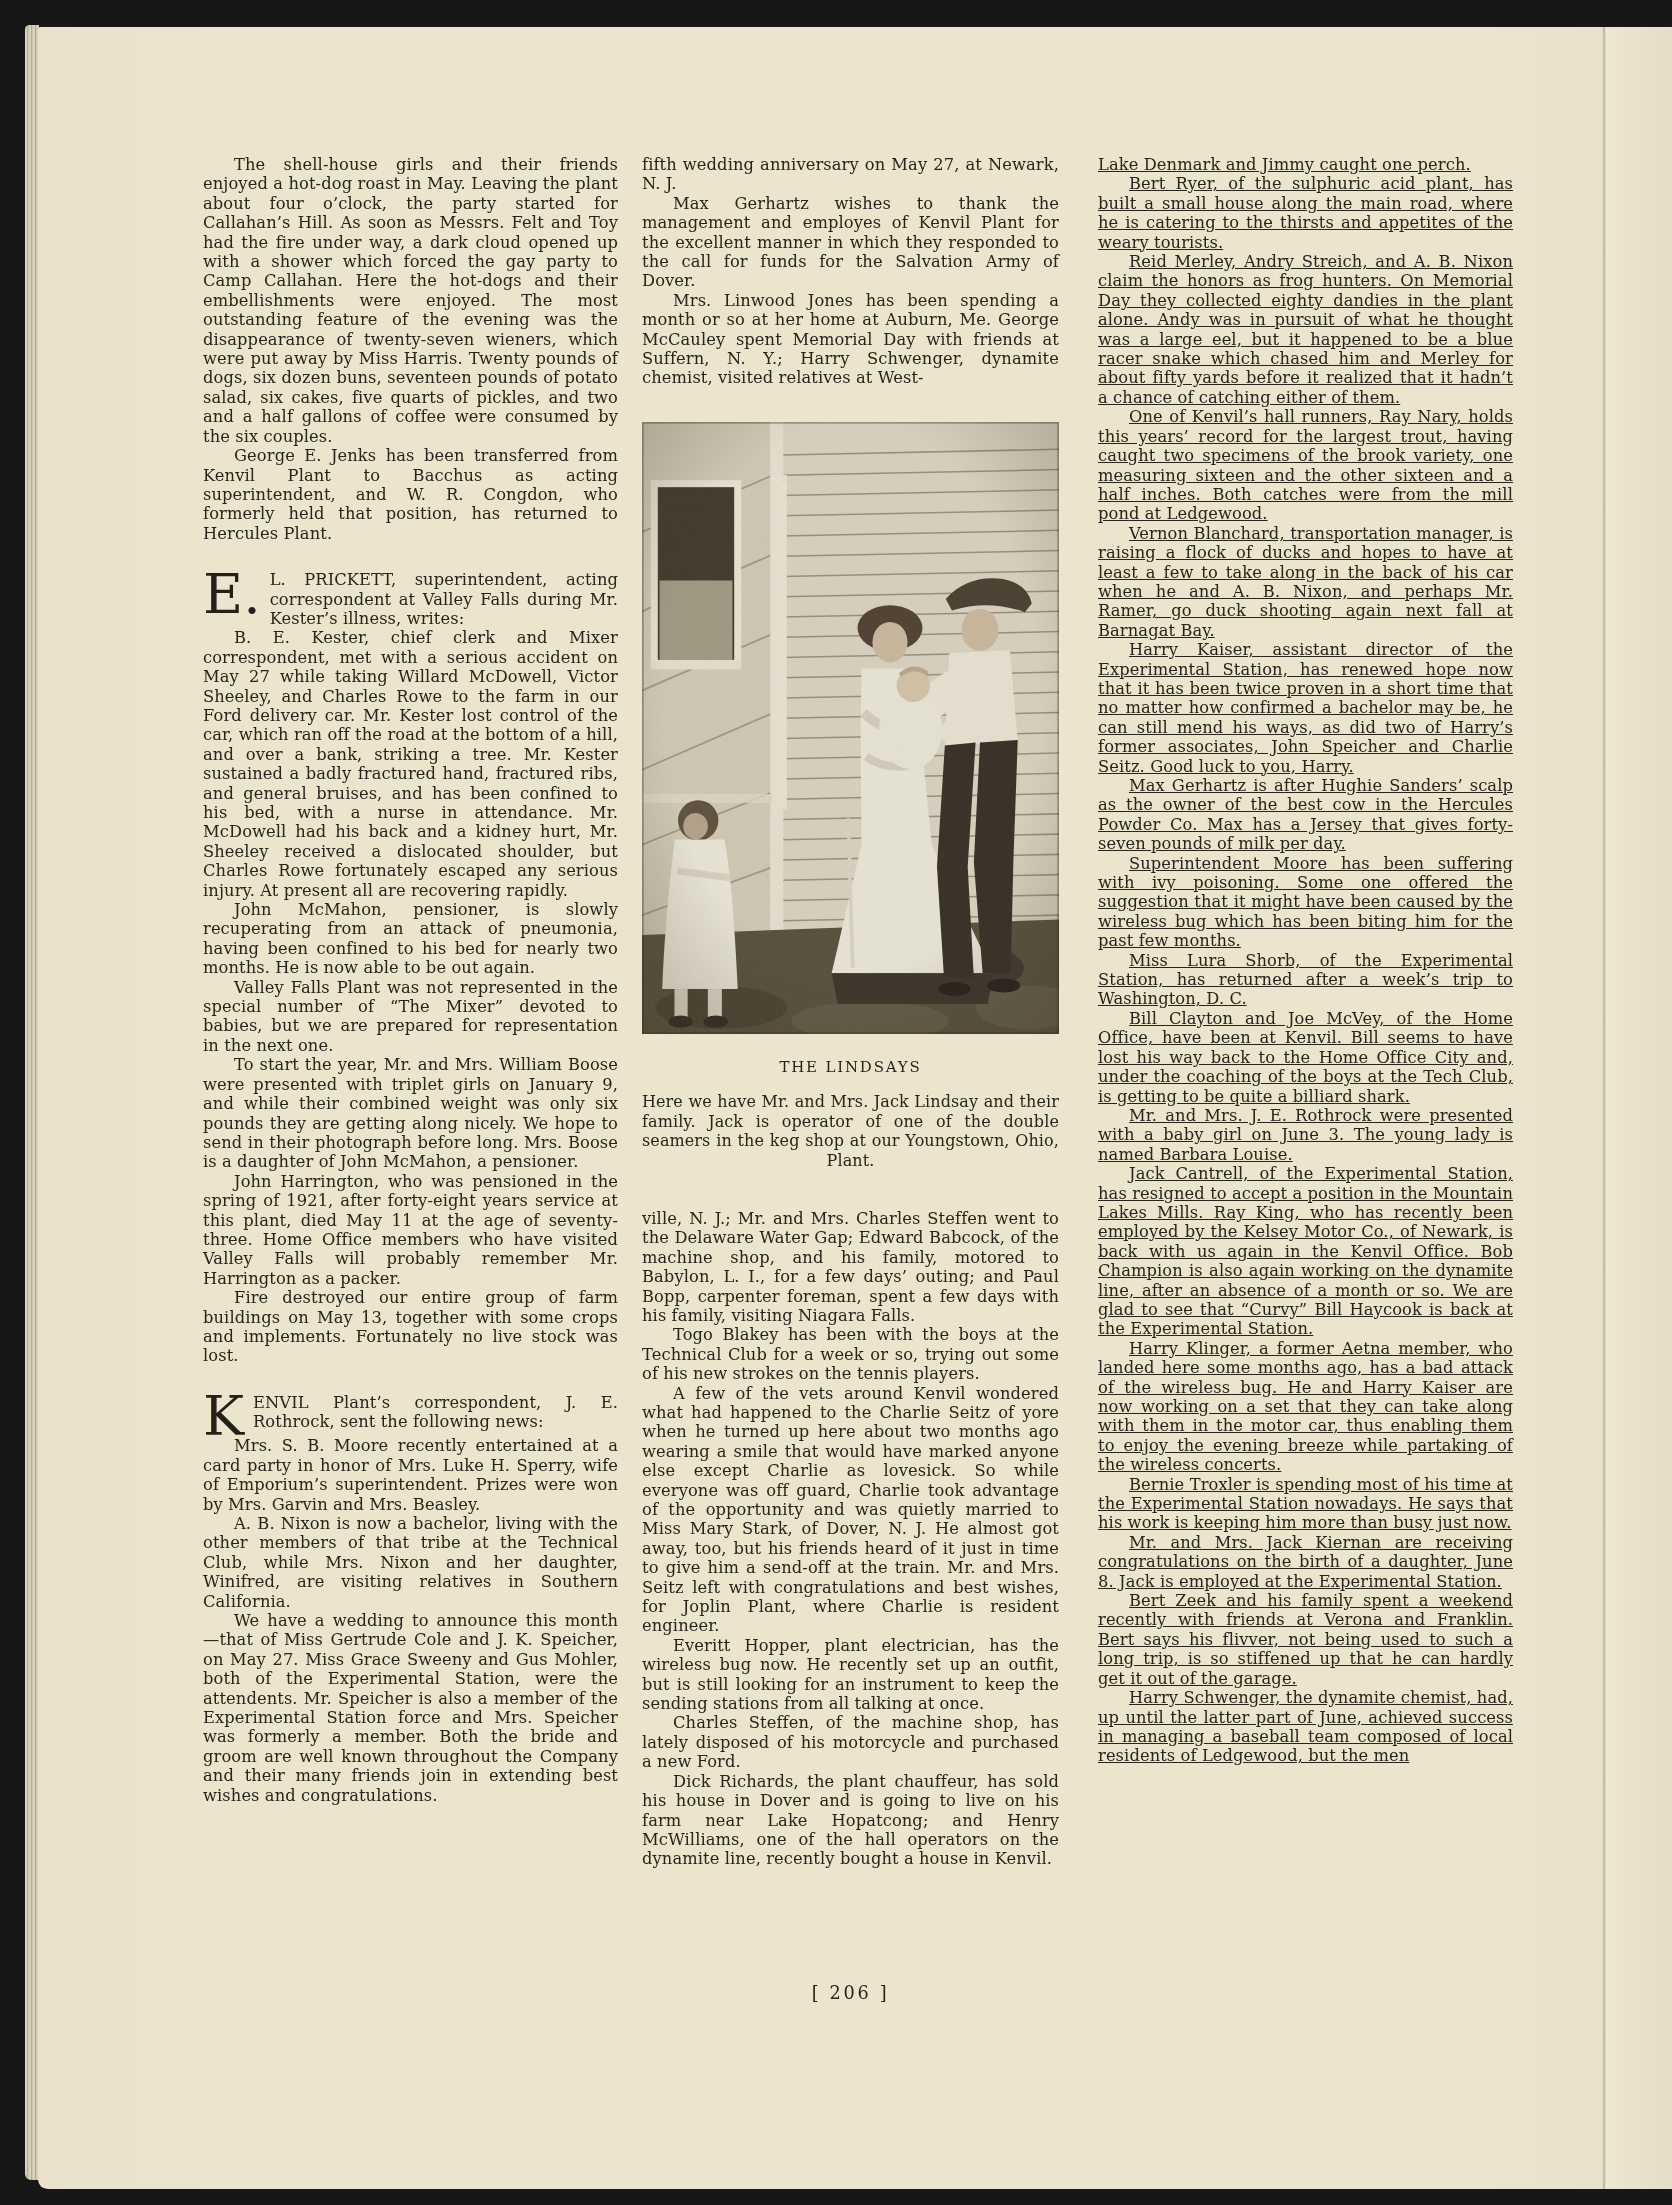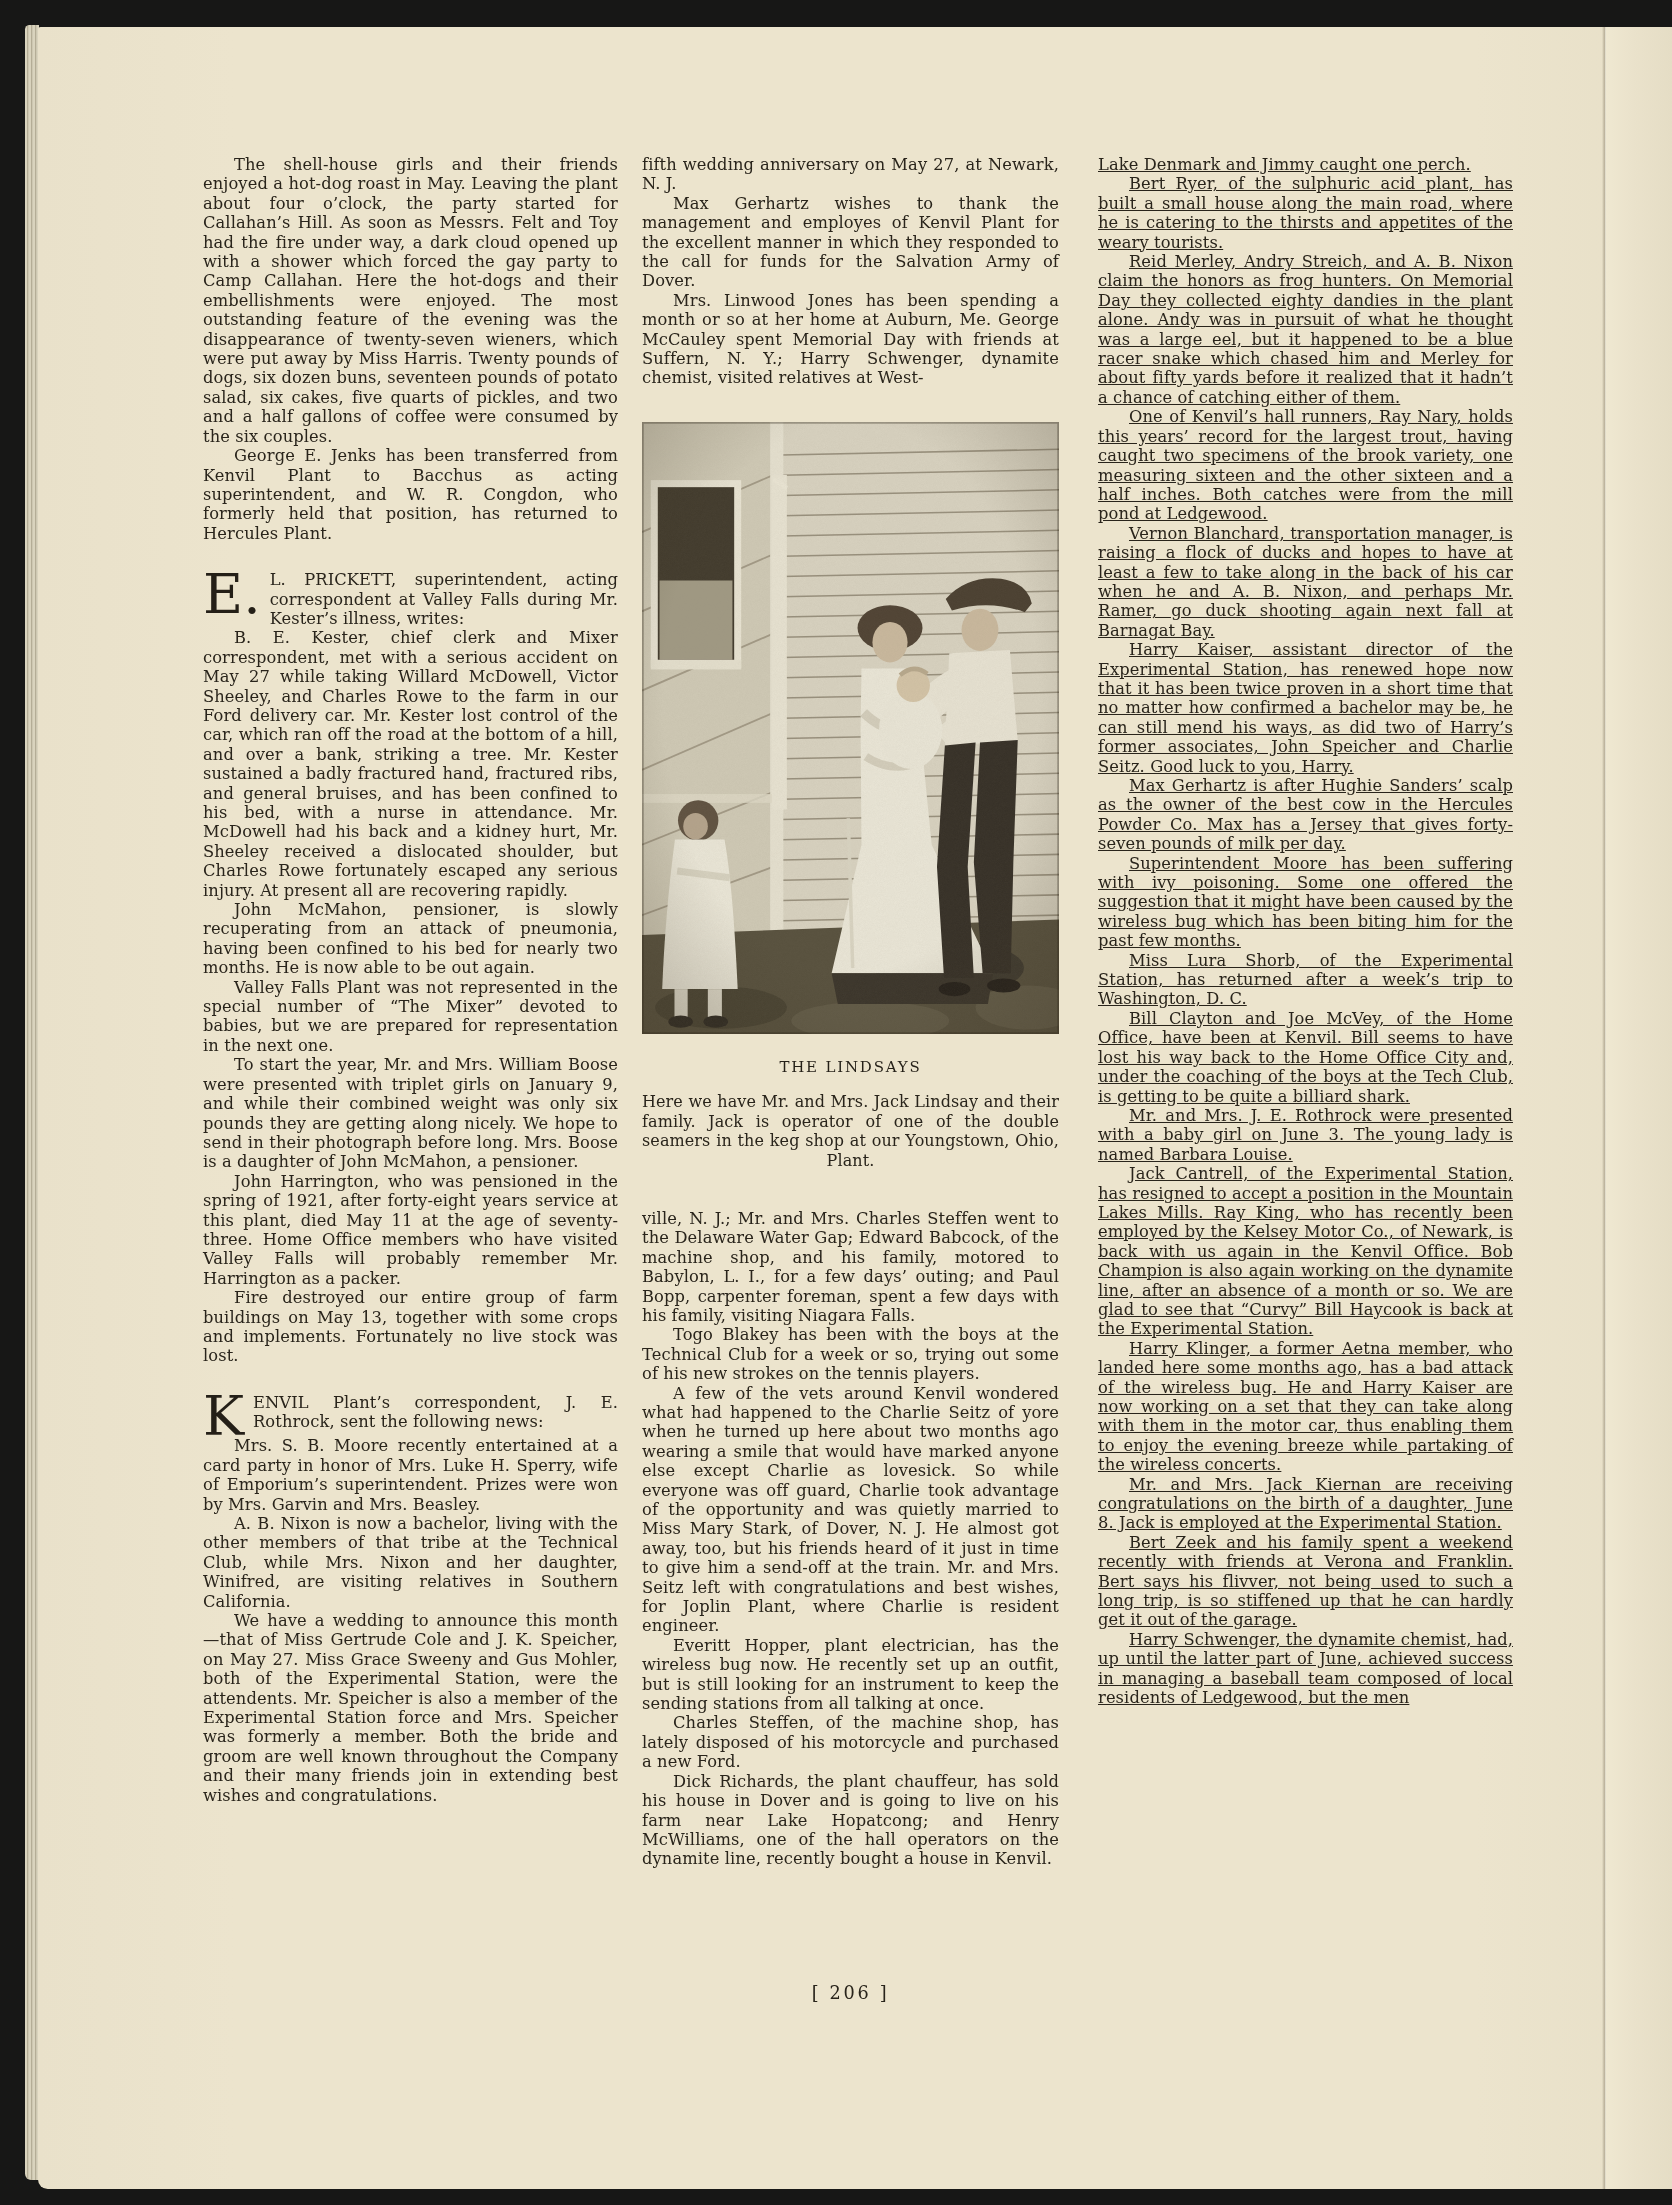--- a/index.html
+++ b/index.html
@@ -242,20 +242,21 @@
         <p class="para">One of Kenvil’s hall runners, Ray Nary, holds this years’ record for the largest trout, having caught two specimens of the brook variety, one measuring sixteen and the other sixteen and a half inches. Both catches were from the mill pond at Ledgewood.</p>
         <p class="para">Vernon Blanchard, transportation manager, is raising a flock of ducks and hopes to have at least a few to take along in the back of his car when he and A. B. Nixon, and perhaps Mr. Ramer, go duck shooting again next fall at Barnagat Bay.</p>
         <p class="para">Harry Kaiser, assistant director of the Experimental Station, has renewed hope now that it has been twice proven in a short time that no matter how confirmed a bachelor may be, he can still mend his ways, as did two of Harry’s former associates, John Speicher and Charlie Seitz. Good luck to you, Harry.</p>
         <p class="para">Max Gerhartz is after Hughie Sanders’ scalp as the owner of the best cow in the Hercules Powder Co. Max has a Jersey that gives forty-seven pounds of milk per day.</p>
         <p class="para">Superintendent Moore has been suffering with ivy poisoning. Some one offered the suggestion that it might have been caused by the wireless bug which has been biting him for the past few months.</p>
         <p class="para">Miss Lura Shorb, of the Experimental Station, has returned after a week’s trip to Washington, D. C.</p>
         <p class="para">Bill Clayton and Joe McVey, of the Home Office, have been at Kenvil. Bill seems to have lost his way back to the Home Office City and, under the coaching of the boys at the Tech Club, is getting to be quite a billiard shark.</p>
         <p class="para">Mr. and Mrs. J. E. Rothrock were presented with a baby girl on June 3. The young lady is named Barbara Louise.</p>
         <p class="para">Jack Cantrell, of the Experimental Station, has resigned to accept a position in the Mountain Lakes Mills. Ray King, who has recently been employed by the Kelsey Motor Co., of Newark, is back with us again in the Kenvil Office. Bob Champion is also again working on the dynamite line, after an absence of a month or so. We are glad to see that “Curvy” Bill Haycook is back at the Experimental Station.</p>
         <p class="para">Harry Klinger, a former Aetna member, who landed here some months ago, has a bad attack of the wireless bug. He and Harry Kaiser are now working on a set that they can take along with them in the motor car, thus enabling them to enjoy the evening breeze while partaking of the wireless concerts.</p>
+        <p class="para">Bernie Troxler is spending most of his time at the Experimental Station nowadays. He says that his work is keeping him more than busy just now.</p>
         <p class="para">Mr. and Mrs. Jack Kiernan are receiving congratulations on the birth of a daughter, June 8. Jack is employed at the Experimental Station.</p>
         <p class="para">Bert Zeek and his family spent a weekend recently with friends at Verona and Franklin. Bert says his flivver, not being used to such a long trip, is so stiffened up that he can hardly get it out of the garage.</p>
         <p class="para">Harry Schwenger, the dynamite chemist, had, up until the latter part of June, achieved success in managing a baseball team composed of local residents of Ledgewood, but the men</p>
       </div>
   </div>
 
   <div class="page-number">[ 206 ]</div>
 </div>
 
 

